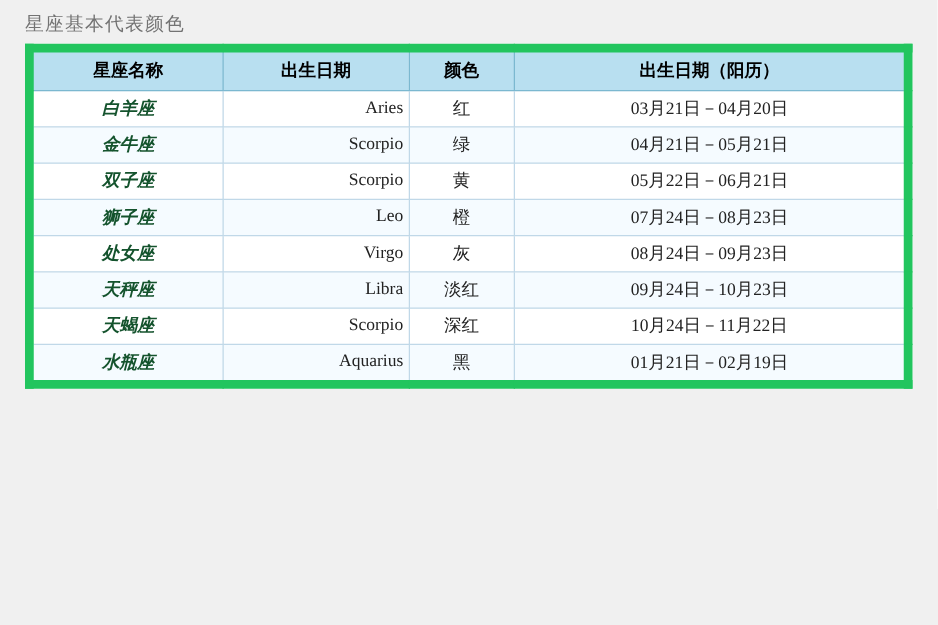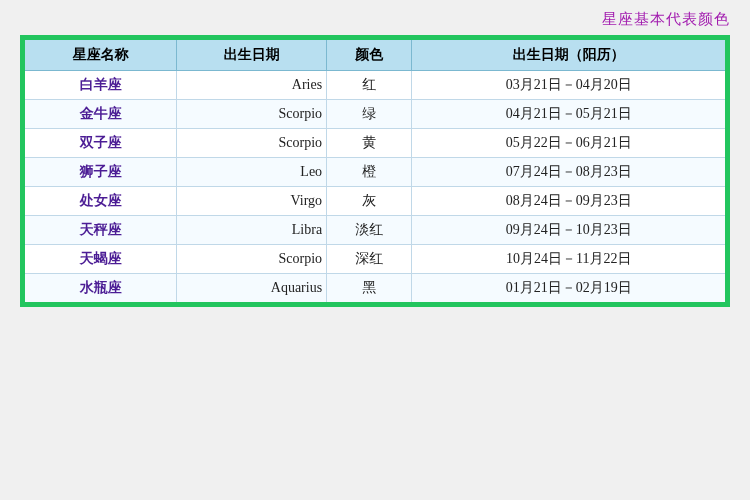--- a/index.html
+++ b/index.html
@@ -18,32 +18,32 @@
       padding: 10px 20px;
       font-family: "SimSun", "宋体", serif;
       overflow: hidden;
     }
 
     .container {
       width: 100%;
     }
 
     .page-title {
-      text-align: right;
+      text-align: left;
       font-size: 15px;
-      color: #a21caf;
+      color: #737373;
       margin-bottom: 6px;
       letter-spacing: 1px;
     }
 
     table {
       width: 100%;
       border-collapse: collapse;
       background: #fff;
-      border: 5px solid #22c55e;
+      border: 7px solid #22c55e;
     }
 
     th {
       background-color: #b8dff0;
       color: #000;
       font-size: 14px;
       font-weight: bold;
       text-align: center;
       padding: 6px 4px;
       border: 1px solid #7bb8d0;
@@ -60,21 +60,22 @@
     tr:nth-child(odd) td {
       background-color: #ffffff;
     }
 
     tr:nth-child(even) td {
       background-color: #f5fbff;
     }
 
     td:first-child {
       font-weight: bold;
-      color: #4c1d95;
+      color: #14532d;
+      font-style: italic;
     }
 
     td:nth-child(2) {
       font-style: normal;
       text-align: right;
     }
   </style>
 </head>
 <body>
 

